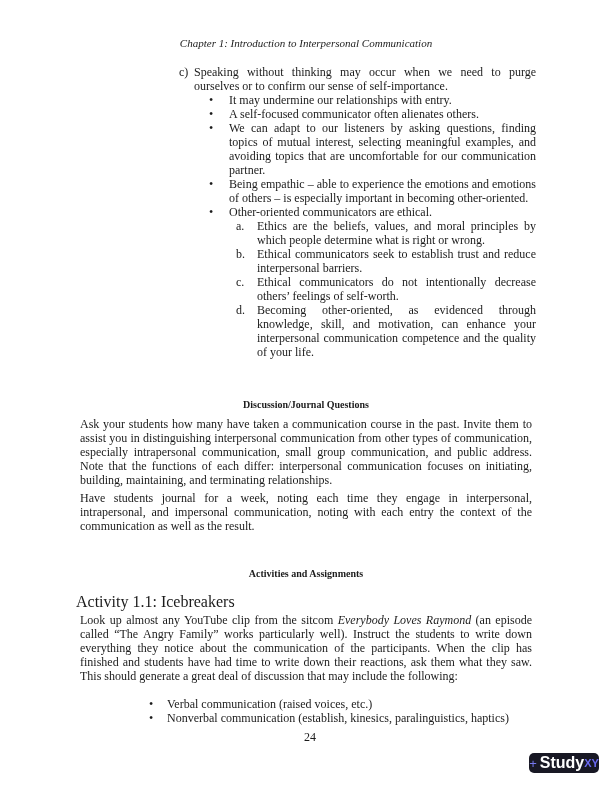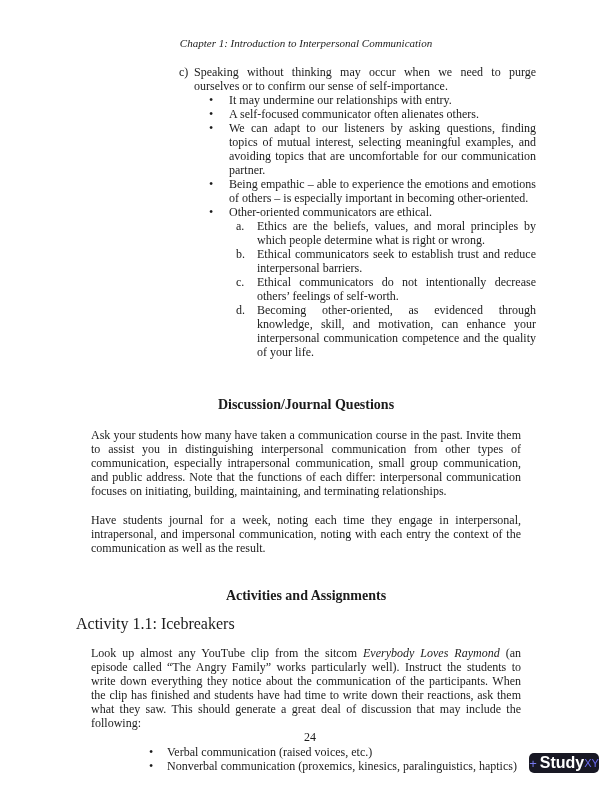--- a/index.html
+++ b/index.html
@@ -26,29 +26,29 @@
   .outline { margin-top: 15px; }
   .row { position: relative; text-align: justify; }
   .row .mk { position: absolute; top: 0; }
   .row-c      { padding-left: 118px; }
   .row-c .mk  { left: 103px; }
   .row-bullet      { padding-left: 153px; }
   .row-bullet .mk  { left: 133px; }
   .row-letter      { padding-left: 181px; }
   .row-letter .mk  { left: 160px; }
   .heading {
-    font-size: 14px;
+    font-size: 10px;
     line-height: 17px;
     font-weight: bold;
     text-align: center;
     margin: 0;
   }
   .h-disc { margin-top: 37px; }
   .h-act  { margin-top: 32px; }
-  p.body-par { margin: 15px; text-align: justify; }
+  p.body-par { margin: 4px; text-align: justify; }
   .p1 { margin-top: 12px; }
   .p2 { margin-top: 14px; font-family: Liberation Serif, serif; }
   .activity-title {
     font-weight: normal;
     font-size: 16px;
     margin-top: 13px;
   }
   .final-bullets { margin-top: 14px; }
   .final-row { position: relative; padding-left: 91px; text-align: left; }
   .final-row .mk { position: absolute; left: 73px; top: 0; }
@@ -69,21 +69,21 @@
     background: #181824;
     border-radius: 5px;
     display: flex;
     align-items: center;
     justify-content: center;
     font-family: "Liberation Sans", sans-serif;
     cursor: pointer;
   }
   .brand-plus { color: #7678ee; font-size: 13px; font-weight: 400; margin-right: 3px; line-height: 1; }
   .brand-study { color: #ffffff; font-weight: 700; font-size: 16px; line-height: 1; }
-  .brand-xy { color: #6b6af0; font-weight: 400; font-size: 11px; line-height: 1; }
+  .brand-xy { color: #6b6af0; font-weight: 700; font-size: 11px; line-height: 1; }
   b { font-weight: normal; }
   i { font-style: italic; }
 </style>
 </head>
 <body>
 
 <div class="page">
 
   <div class="running-header">Chapter 1: Introduction to Interpersonal Communication</div>
 
@@ -153,21 +153,21 @@
 
   <p class="body-par p-act"><span>Look up almost any YouTube clip from the sitcom </span><i>Everybody Loves Raymond</i><span> (an episode called “The Angry Family” works particularly well).  Instruct the students to write down everything they notice about the communication of the participants.  When the clip has finished and students have had time to write down their reactions, ask them what they saw.  This should generate a great deal of discussion that may include the following:</span></p>
 
   <div class="final-bullets">
     <div class="final-row">
       <span class="mk">•</span>
       <span>Verbal communication (raised voices, etc.)</span>
     </div>
     <div class="final-row">
       <span class="mk">•</span>
-      <span>Nonverbal communication (proxemics, kinesics, paralinguistics, haptics)</span>
+      <span>Nonverbal communication (establish, kinesics, paralinguistics, haptics)</span>
     </div>
   </div>
 
   <div class="page-number">24</div>
 
   <div class="brand-badge">
     <span class="brand-plus">+</span>
     <span class="brand-study">Study</span>
     <span class="brand-xy">XY</span>
   </div>

